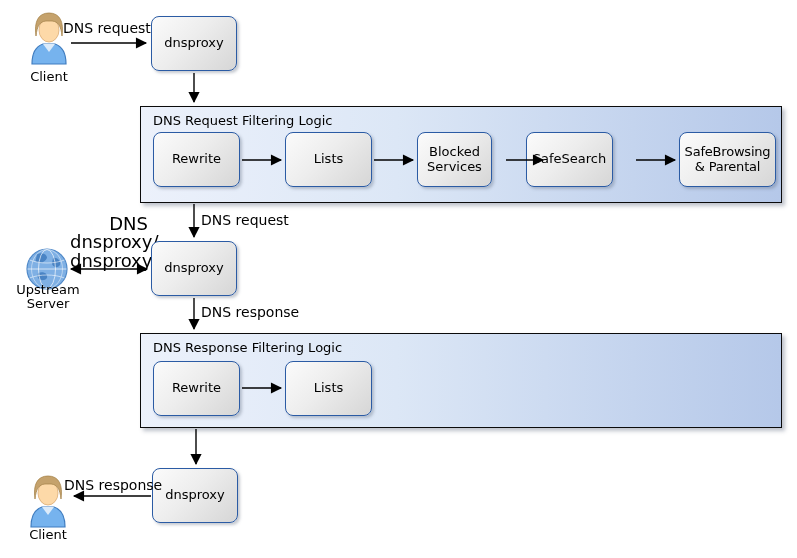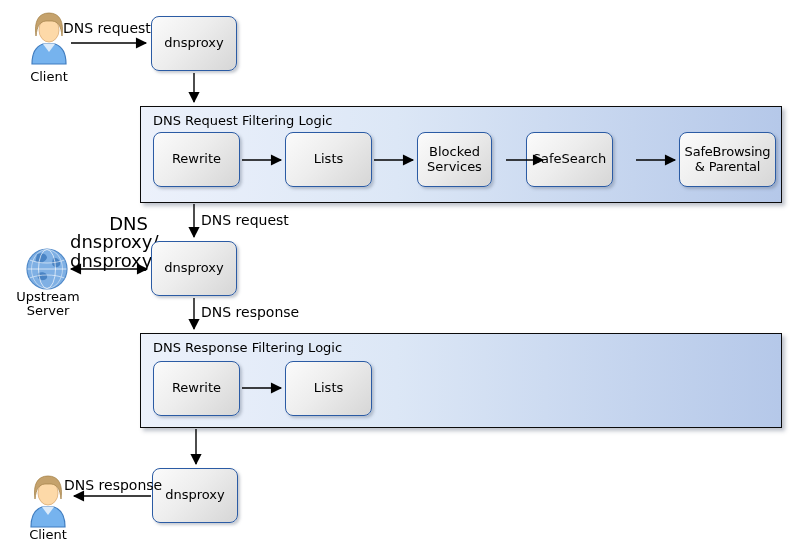--- a/index.html
+++ b/index.html
@@ -113,21 +113,21 @@
       <path d="M12 7 C17 5 22 7 22 11 C20 16 13 17 10.5 14 Z" fill="#4a84c4"></path>
       <path d="M28 11 C32 10 36 14 35 18 C32 22 27 20 27 16 Z" fill="#4a84c4"></path>
       <path d="M13 26 C18 24 23 26 22 31 C19 35 12.5 33 12.5 29 Z" fill="#4a84c4"></path>
       <ellipse cx="22" cy="22" rx="8.5" ry="19.5" fill="none" stroke="#ffffff" stroke-width="1" opacity="0.65"></ellipse>
       <ellipse cx="22" cy="22" rx="15.5" ry="19.5" fill="none" stroke="#ffffff" stroke-width="1" opacity="0.45"></ellipse>
       <line x1="2.5" y1="22" x2="41.5" y2="22" stroke="#ffffff" stroke-width="1" opacity="0.65"></line>
       <path d="M4.5 13 C15 17 29 17 39.5 13" fill="none" stroke="#ffffff" stroke-width="1" opacity="0.55"></path>
       <path d="M4.5 31 C15 27 29 27 39.5 31" fill="none" stroke="#ffffff" stroke-width="1" opacity="0.55"></path>
     </svg>
   </div>
-  <div class="icon-label" style="left:8px; top:290px; width:80px;">
+  <div class="icon-label" style="left:8px; top:283px; width:80px;">
     <span>Upstream</span>
     <span>Server</span>
   </div>
 
   <div class="node" style="left:151px; top:241px; width:86px; height:55px;">dnsproxy</div>
 
   <div class="edge-label" style="left:201px; top:304px;">DNS response</div>
 
   <div class="logic-container" style="left:140px; top:333px; width:642px; height:95px;">
     <div class="logic-title">DNS Response Filtering Logic</div>

